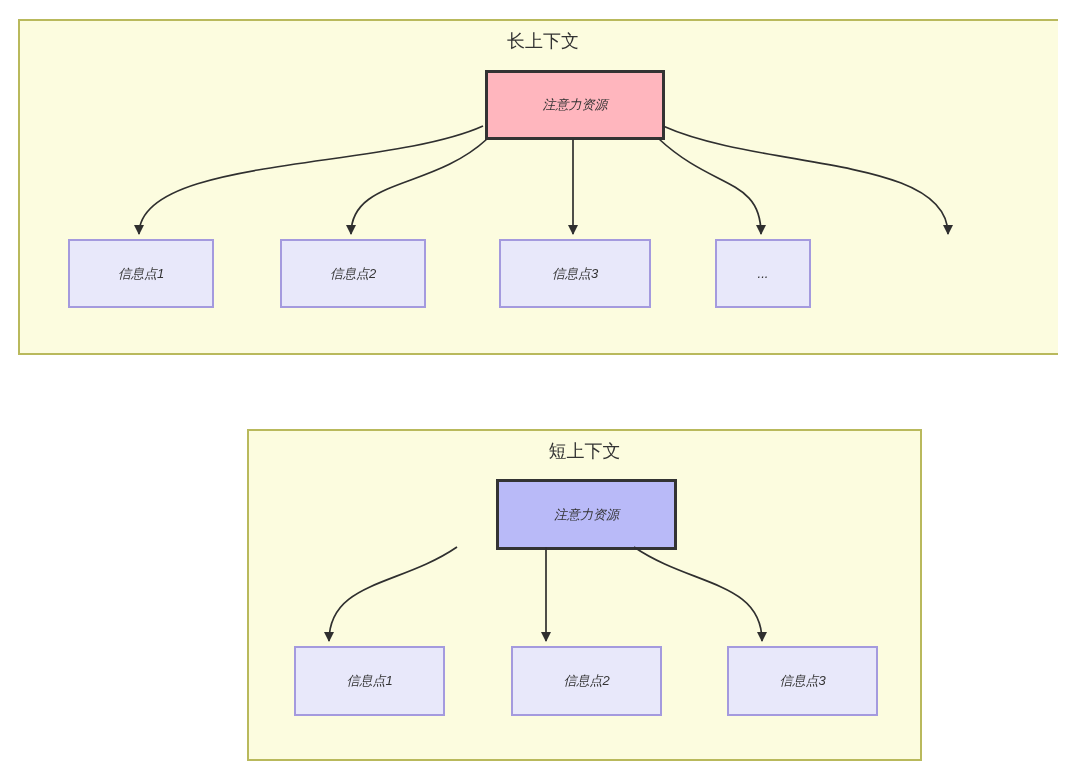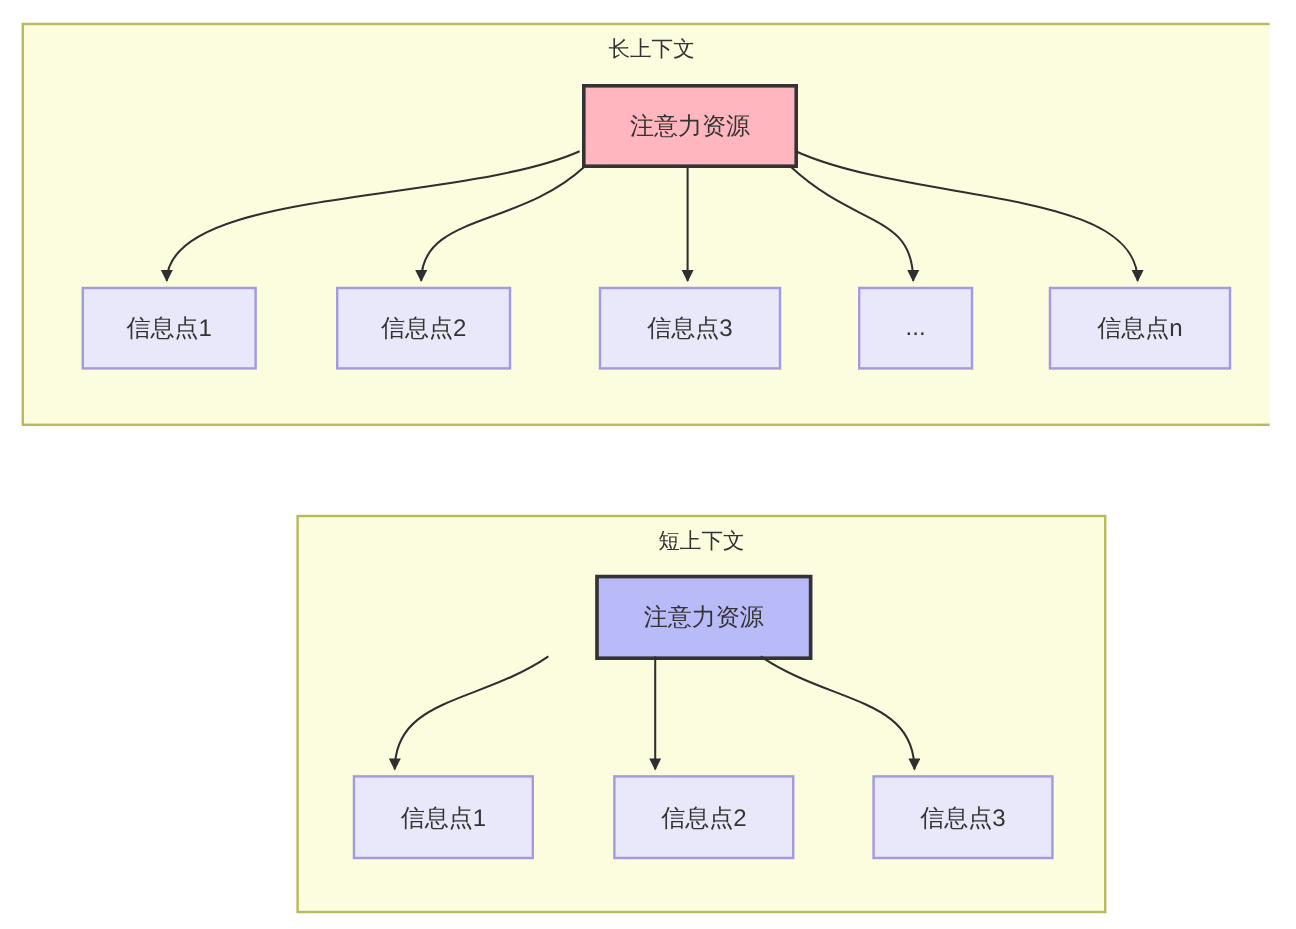--- a/index.html
+++ b/index.html
@@ -31,23 +31,24 @@
     font-size: 18px;
     line-height: 22px;
     color: var(--text-color, #333333);
   }
   .box {
     position: absolute;
     box-sizing: border-box;
     display: flex;
     align-items: center;
     justify-content: center;
-    font-size: 20px;
+    font-size: 13px;
     color: var(--text-color, #333333);
     text-align: center;
+    font-style: italic;
   }
   .hub { border: 3px solid var(--hub-border, #333333); }
   .hub-long  { left: 465px; top: 49px; width: 180px; height: 70px; background: var(--long-hub-fill, #ffb6be); }
   .hub-short { left: 247px; top: 48px; width: 181px; height: 71px; background: var(--short-hub-fill, #b9baf8); }
   .node {
     background: var(--node-fill, #e8e8fa);
     border: 2px solid var(--node-border, #a49ade);
   }
   
   .t1 { left: 48px;  top: 218px; width: 146px; height: 69px; }
@@ -79,21 +80,20 @@
 
 <div class="canvas">
 
   <section class="panel panel-long">
     <div class="panel-title">长上下文</div>
     <div class="box hub hub-long">注意力资源</div>
     <div class="box node t1">信息点1</div>
     <div class="box node t2">信息点2</div>
     <div class="box node t3">信息点3</div>
     <div class="box node t4">...</div>
-    <div class="box node t5">信息点n</div>
   </section>
 
   <section class="panel panel-short">
     <div class="panel-title">短上下文</div>
     <div class="box hub hub-short">注意力资源</div>
     <div class="box node s1">信息点1</div>
     <div class="box node s2">信息点2</div>
     <div class="box node s3">信息点3</div>
   </section>
 

